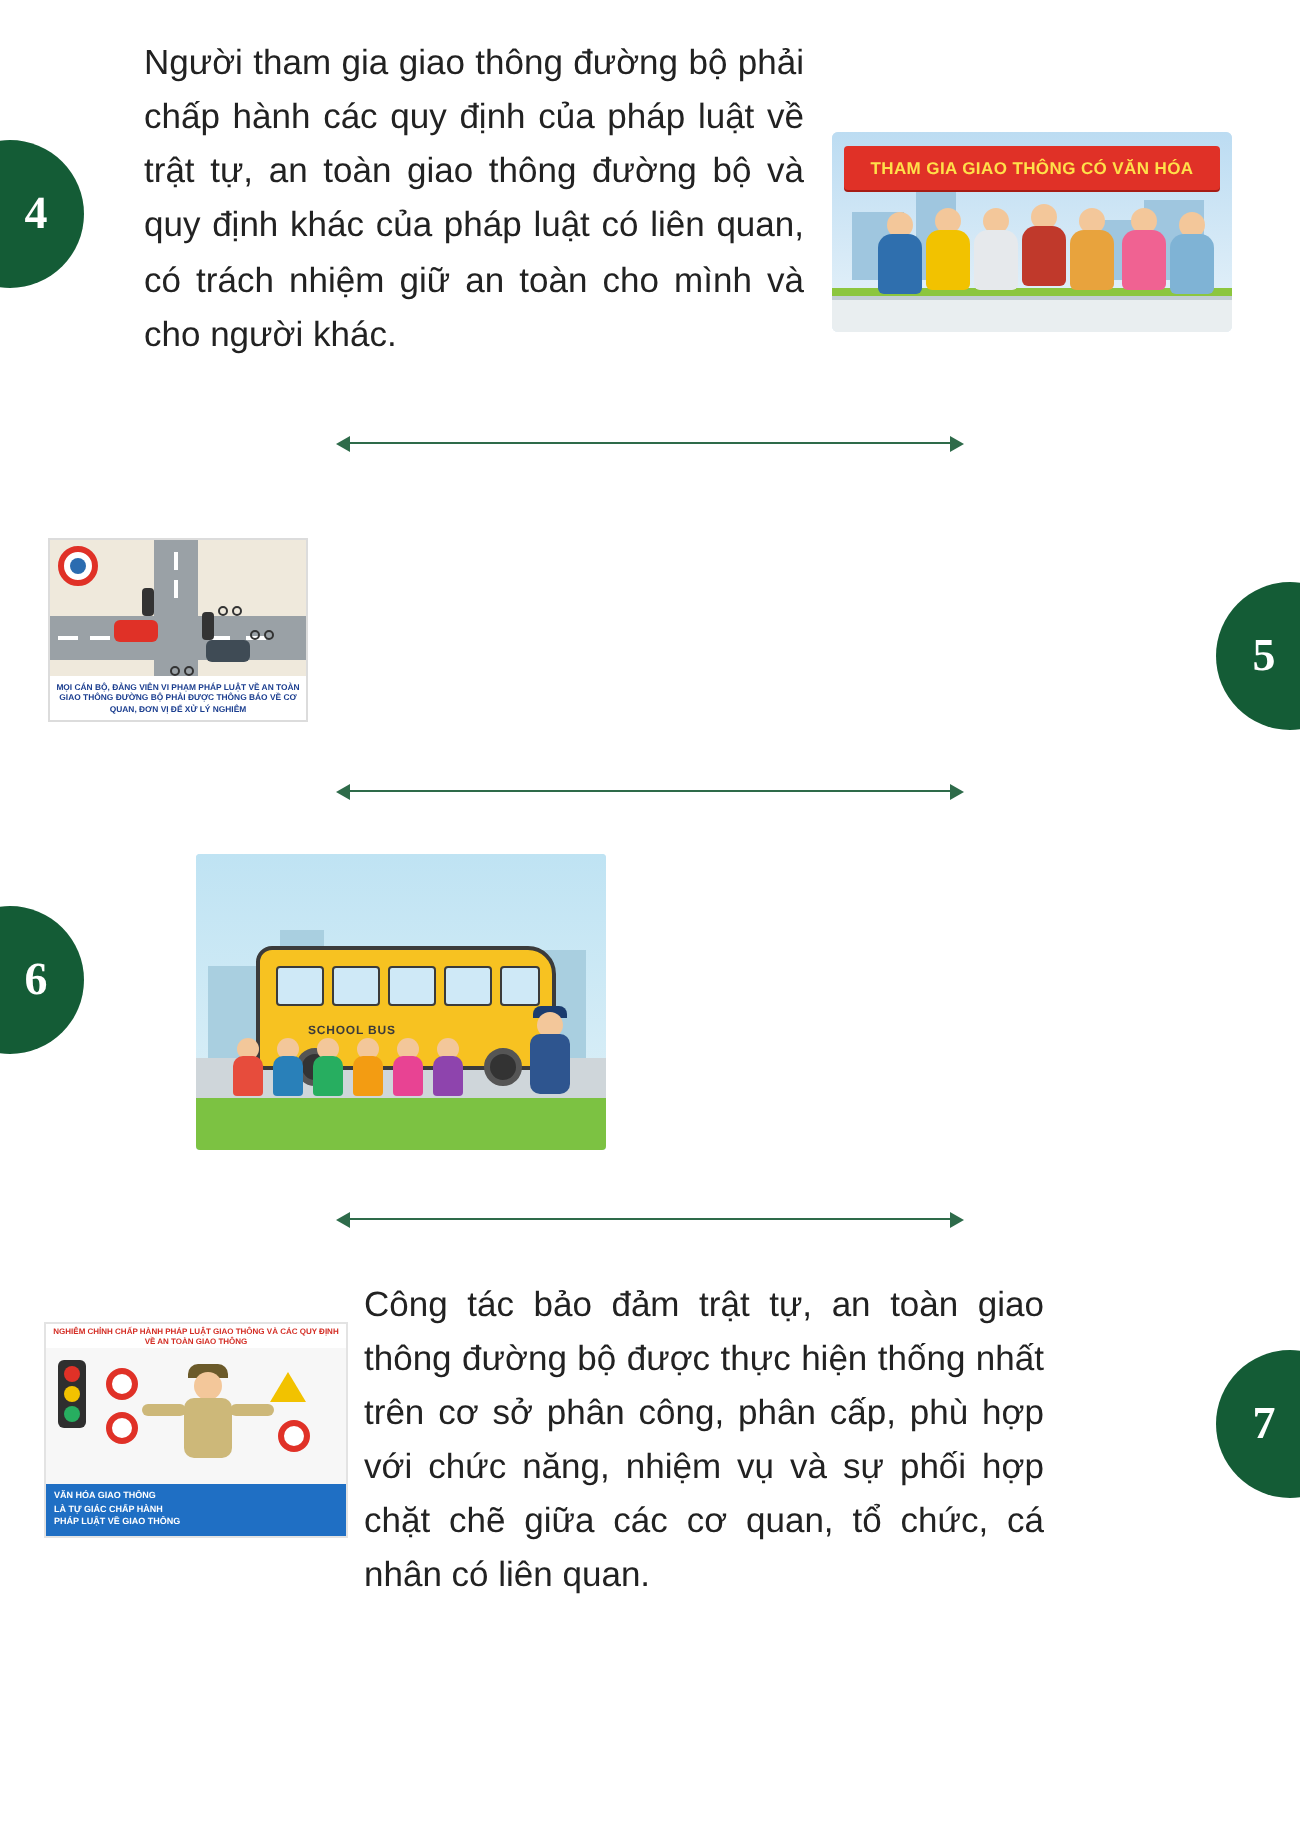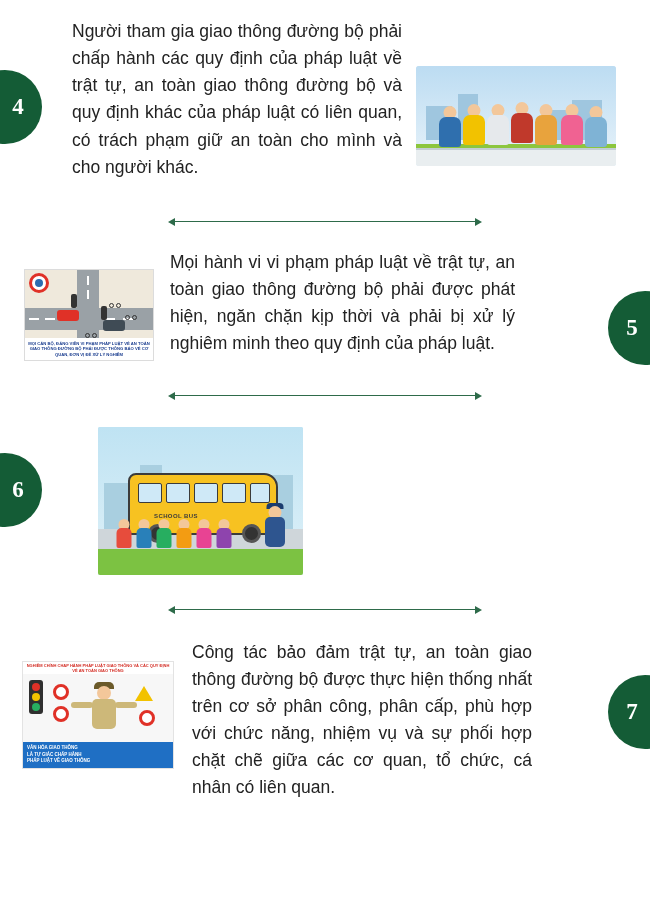--- a/index.html
+++ b/index.html
@@ -158,29 +158,30 @@
 </style>
 </head>
 <body>
 
 <div class="page">
 
   <div class="row row-left" style="padding:18px 30px 0 72px;">
     <div class="bubble bubble-left" style="top:70px;">
       <span>4</span>
     </div>
-    <div class="txt" style="width:330px;">Người tham gia giao thông đường bộ phải chấp hành các quy định của pháp luật về trật tự, an toàn giao thông đường bộ và quy định khác của pháp luật có liên quan, có trách phạm giữ an toàn cho mình và cho người khác.</div>
+    <div class="txt" style="width:330px;">Người tham gia giao thông đường bộ phải chấp hành các quy định của pháp luật về trật tự, an toàn giao thông đường bộ và quy định khác của pháp luật có liên quan, có trách nhiệm giữ an toàn cho mình và cho người khác.</div>
     <div class="illus img1" style="margin-left:14px;margin-top:48px;">
       <div class="sky"></div>
       <div class="bldg" style="left:10px;width:26px;height:34px;"></div>
       <div class="bldg" style="left:42px;width:20px;height:46px;"></div>
       <div class="bldg" style="right:14px;width:30px;height:40px;"></div>
       <div class="bldg" style="right:48px;width:18px;height:30px;"></div>
       <div class="grass"></div>
       <div class="road"></div>
+      <div class="banner">THAM GIA GIAO THÔNG CÓ VĂN HÓA</div>
       <div class="ppl" style="left:22px;width:24px;height:44px;">
         <div class="head" style="background:#f3c79a;"></div>
         <div class="body" style="background:#2f6fae;"></div>
       </div>
       <div class="ppl" style="left:46px;width:24px;height:46px;">
         <div class="head" style="background:#f3c79a;"></div>
         <div class="body" style="background:#f2c200;"></div>
       </div>
       <div class="ppl" style="left:70px;width:24px;height:46px;">
         <div class="head" style="background:#f3c79a;"></div>
@@ -237,21 +238,20 @@
       <div class="bike" style="left:100px;top:42px;">
         <i style="left:0;top:3px;"></i>
         <i style="right:0;top:3px;"></i>
       </div>
       <div class="bike" style="left:60px;top:60px;">
         <i style="left:0;top:3px;"></i>
         <i style="right:0;top:3px;"></i>
       </div>
       <div class="cap">MỌI CÁN BỘ, ĐẢNG VIÊN VI PHẠM PHÁP LUẬT VỀ AN TOÀN GIAO THÔNG ĐƯỜNG BỘ PHẢI ĐƯỢC THÔNG BÁO VỀ CƠ QUAN, ĐƠN VỊ ĐỂ XỬ LÝ NGHIÊM</div>
     </div>
-    <div class="txt" style="width:345px;margin-left:16px;">Mọi hành vi vi phạm pháp luật về trật tự, an toàn giao thông đường bộ phải được phát hiện, ngăn chặn kịp thời và phải bị xử lý nghiêm minh theo quy định của pháp luật.</div>
   </div>
 
   <div class="divider" style="margin-top:28px;">
     <div class="arrow-l"></div>
     <div class="line" style="width:300px;"></div>
     <div class="arrow-r"></div>
   </div>
 
   <div class="row row-left" style="padding:24px 30px 0 68px;">
     <div class="bubble bubble-left" style="top:50px;">
@@ -335,16 +335,16 @@
           <div class="arm" style="left:-10px;width:22px;"></div>
           <div class="arm" style="right:-10px;width:22px;"></div>
         </div>
       </div>
       <div class="foot">
         <div>VĂN HÓA GIAO THÔNG</div>
         <div>LÀ TỰ GIÁC CHẤP HÀNH</div>
         <div>PHÁP LUẬT VỀ GIAO THÔNG</div>
       </div>
     </div>
-    <div class="txt" style="width:340px;margin-left:18px;">Công tác bảo đảm trật tự, an toàn giao thông đường bộ được thực hiện thống nhất trên cơ sở phân công, phân cấp, phù hợp với chức năng, nhiệm vụ và sự phối hợp chặt chẽ giữa các cơ quan, tổ chức, cá nhân có liên quan.</div>
+    <div class="txt" style="width:340px;margin-left:8px;">Công tác bảo đảm trật tự, an toàn giao thông đường bộ được thực hiện thống nhất trên cơ sở phân công, phân cấp, phù hợp với chức năng, nhiệm vụ và sự phối hợp chặt chẽ giữa các cơ quan, tổ chức, cá nhân có liên quan.</div>
   </div>
 
 </div>
 
 </body></html>

